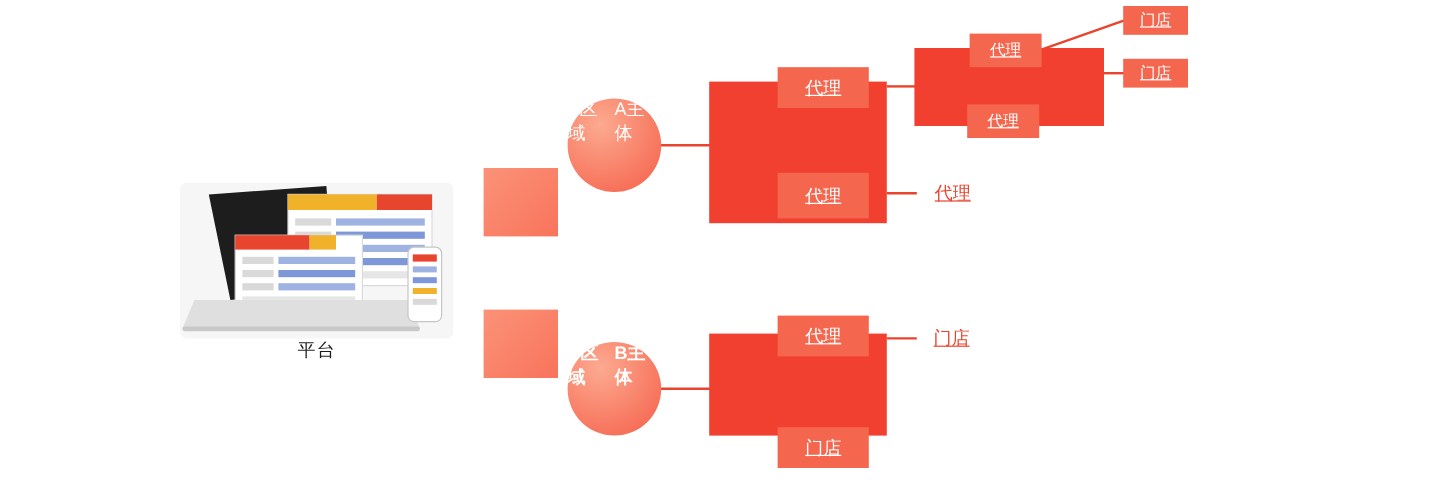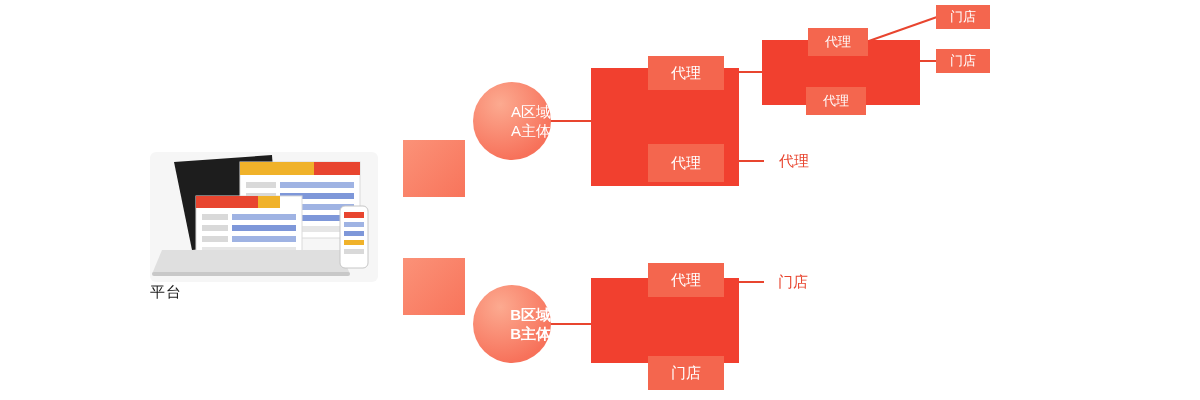--- a/index.html
+++ b/index.html
@@ -4,42 +4,42 @@
 <style>
   * { margin:0; padding:0; box-sizing:border-box; }
   html,body { background:#ffffff; }
   body { font-family:"Liberation Sans", sans-serif; }
 
   .canvas { position:relative; width:1200px; height:400px; background:#ffffff; overflow:hidden; }
 
   .lines { position:absolute; left:0; top:0; pointer-events:none; }
 
   .platform-illustration { position:absolute; left:150px; top:152px; width:228px; height:132px; }
-  .platform-label { position:absolute; left:150px; top:283px; width:228px; text-align:left;
+  .platform-label { position:absolute; left:150px; top:283px; width:228px; text-align:center;
                     font-size:15px; color:#1b1b1b; letter-spacing:1px; }
 
   .sq { position:absolute; width:62px; height:57px;
         background:linear-gradient(135deg,#FB9278 0%, #F8745B 100%); }
   .sq-a { left:403px; top:140px; }
   .sq-b { left:403px; top:258px; }
 
   .circle { position:absolute; width:78px; height:78px; border-radius:50%;
             background:radial-gradient(circle at 35% 28%, #FCAA90 0%, #F7715A 75%);
-            color:#ffffff; display:flex; flex-direction:column; align-items:flex-end;
+            color:#ffffff; display:flex; flex-direction:row; align-items:flex-start;
             justify-content:center; font-size:15px; line-height:1.3; }
   .circle-a { left:473px; top:82px; }
   .circle-b { left:473px; top:285px;font-weight:bold; }
 
   .block { position:absolute; background:#F1402F; }
   .block-a1 { left:591px; top:68px;  width:148px; height:118px; }
   .block-a2 { left:762px; top:40px;  width:158px; height:65px; }
   .block-b1 { left:591px; top:278px; width:148px; height:85px; }
 
   .nodebox { position:absolute; display:flex; align-items:center; justify-content:center;
-             background:#F4664E; color:#ffffff; font-size:15px; }
+             background:#F4664E; color:#ffffff; font-size:15px;text-decoration:underline; }
   .nodebox.white { background:#ffffff; color:#E8452F; }
   .nodebox.small { font-size:13px; }
 
   .n-a1a { left:648px; top:56px;  width:76px; height:34px; }
   .n-a1b { left:648px; top:144px; width:76px; height:38px; }
   .n-a2a { left:808px; top:28px;  width:60px; height:28px; }
   .n-a2b { left:806px; top:87px;  width:60px; height:28px; }
   .n-a3a { left:936px; top:5px;   width:54px; height:24px; }
   .n-a3b { left:936px; top:49px;  width:54px; height:24px; }
   .n-aw  { left:764px; top:147px; width:60px; height:28px; }

